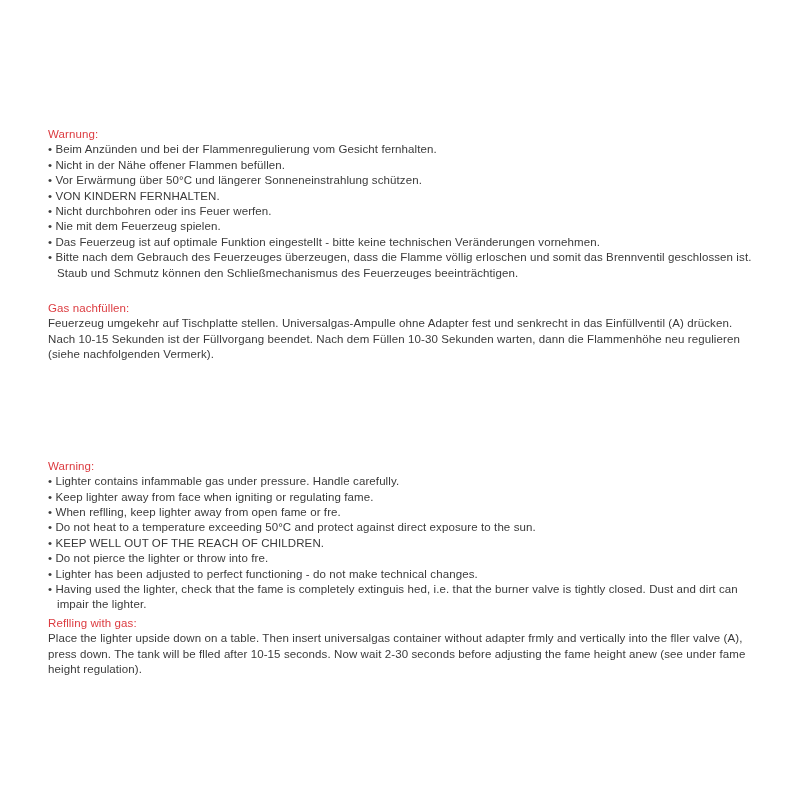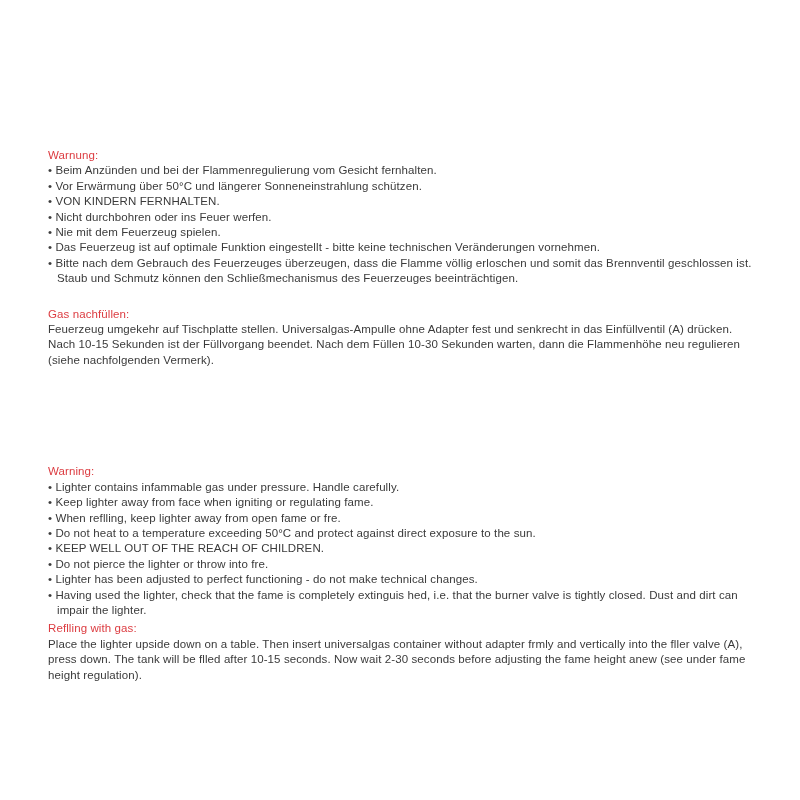--- a/index.html
+++ b/index.html
@@ -10,21 +10,21 @@
   body {
     width: 800px;
     height: 800px;
     position: relative;
     overflow: hidden;
     font-family: "Liberation Sans", sans-serif;
   }
   .sheet {
     position: absolute;
     left: 48px;
-    top: 148px;
+    top: 127px;
     width: 714px;
     font-size: 11.5px;
     line-height: 15.4px;
     color: #3a3a3a;
     letter-spacing: 0.1px;
   }
   .section-heading {
     color: #dc3c41;
   }
   .bullet-line {
@@ -40,20 +40,21 @@
 </style>
 </head>
 <body>
 
 <div class="sheet">
 
   <div class="section">
     <div class="section-heading">Warnung:</div>
     <div class="bullet-list">
         <div class="bullet-line"><span>• </span>Beim Anzünden und bei der Flammenregulierung vom Gesicht fernhalten.</div>
+        <div class="bullet-line"><span>• </span>Nicht in der Nähe offener Flammen befüllen.</div>
         <div class="bullet-line"><span>• </span>Vor Erwärmung über 50°C und längerer Sonneneinstrahlung schützen.</div>
         <div class="bullet-line"><span>• </span>VON KINDERN FERNHALTEN.</div>
         <div class="bullet-line"><span>• </span>Nicht durchbohren oder ins Feuer werfen.</div>
         <div class="bullet-line"><span>• </span>Nie mit dem Feuerzeug spielen.</div>
         <div class="bullet-line"><span>• </span>Das Feuerzeug ist auf optimale Funktion eingestellt - bitte keine technischen Veränderungen vornehmen.</div>
         <div class="bullet-line"><span>• </span>Bitte nach dem Gebrauch des Feuerzeuges überzeugen, dass die Flamme völlig erloschen und somit das Brennventil geschlossen ist. Staub und Schmutz können den Schließmechanismus des Feuerzeuges beeinträchtigen.</div>
       </div>
   </div>
 
   <div class="section section-gas">

